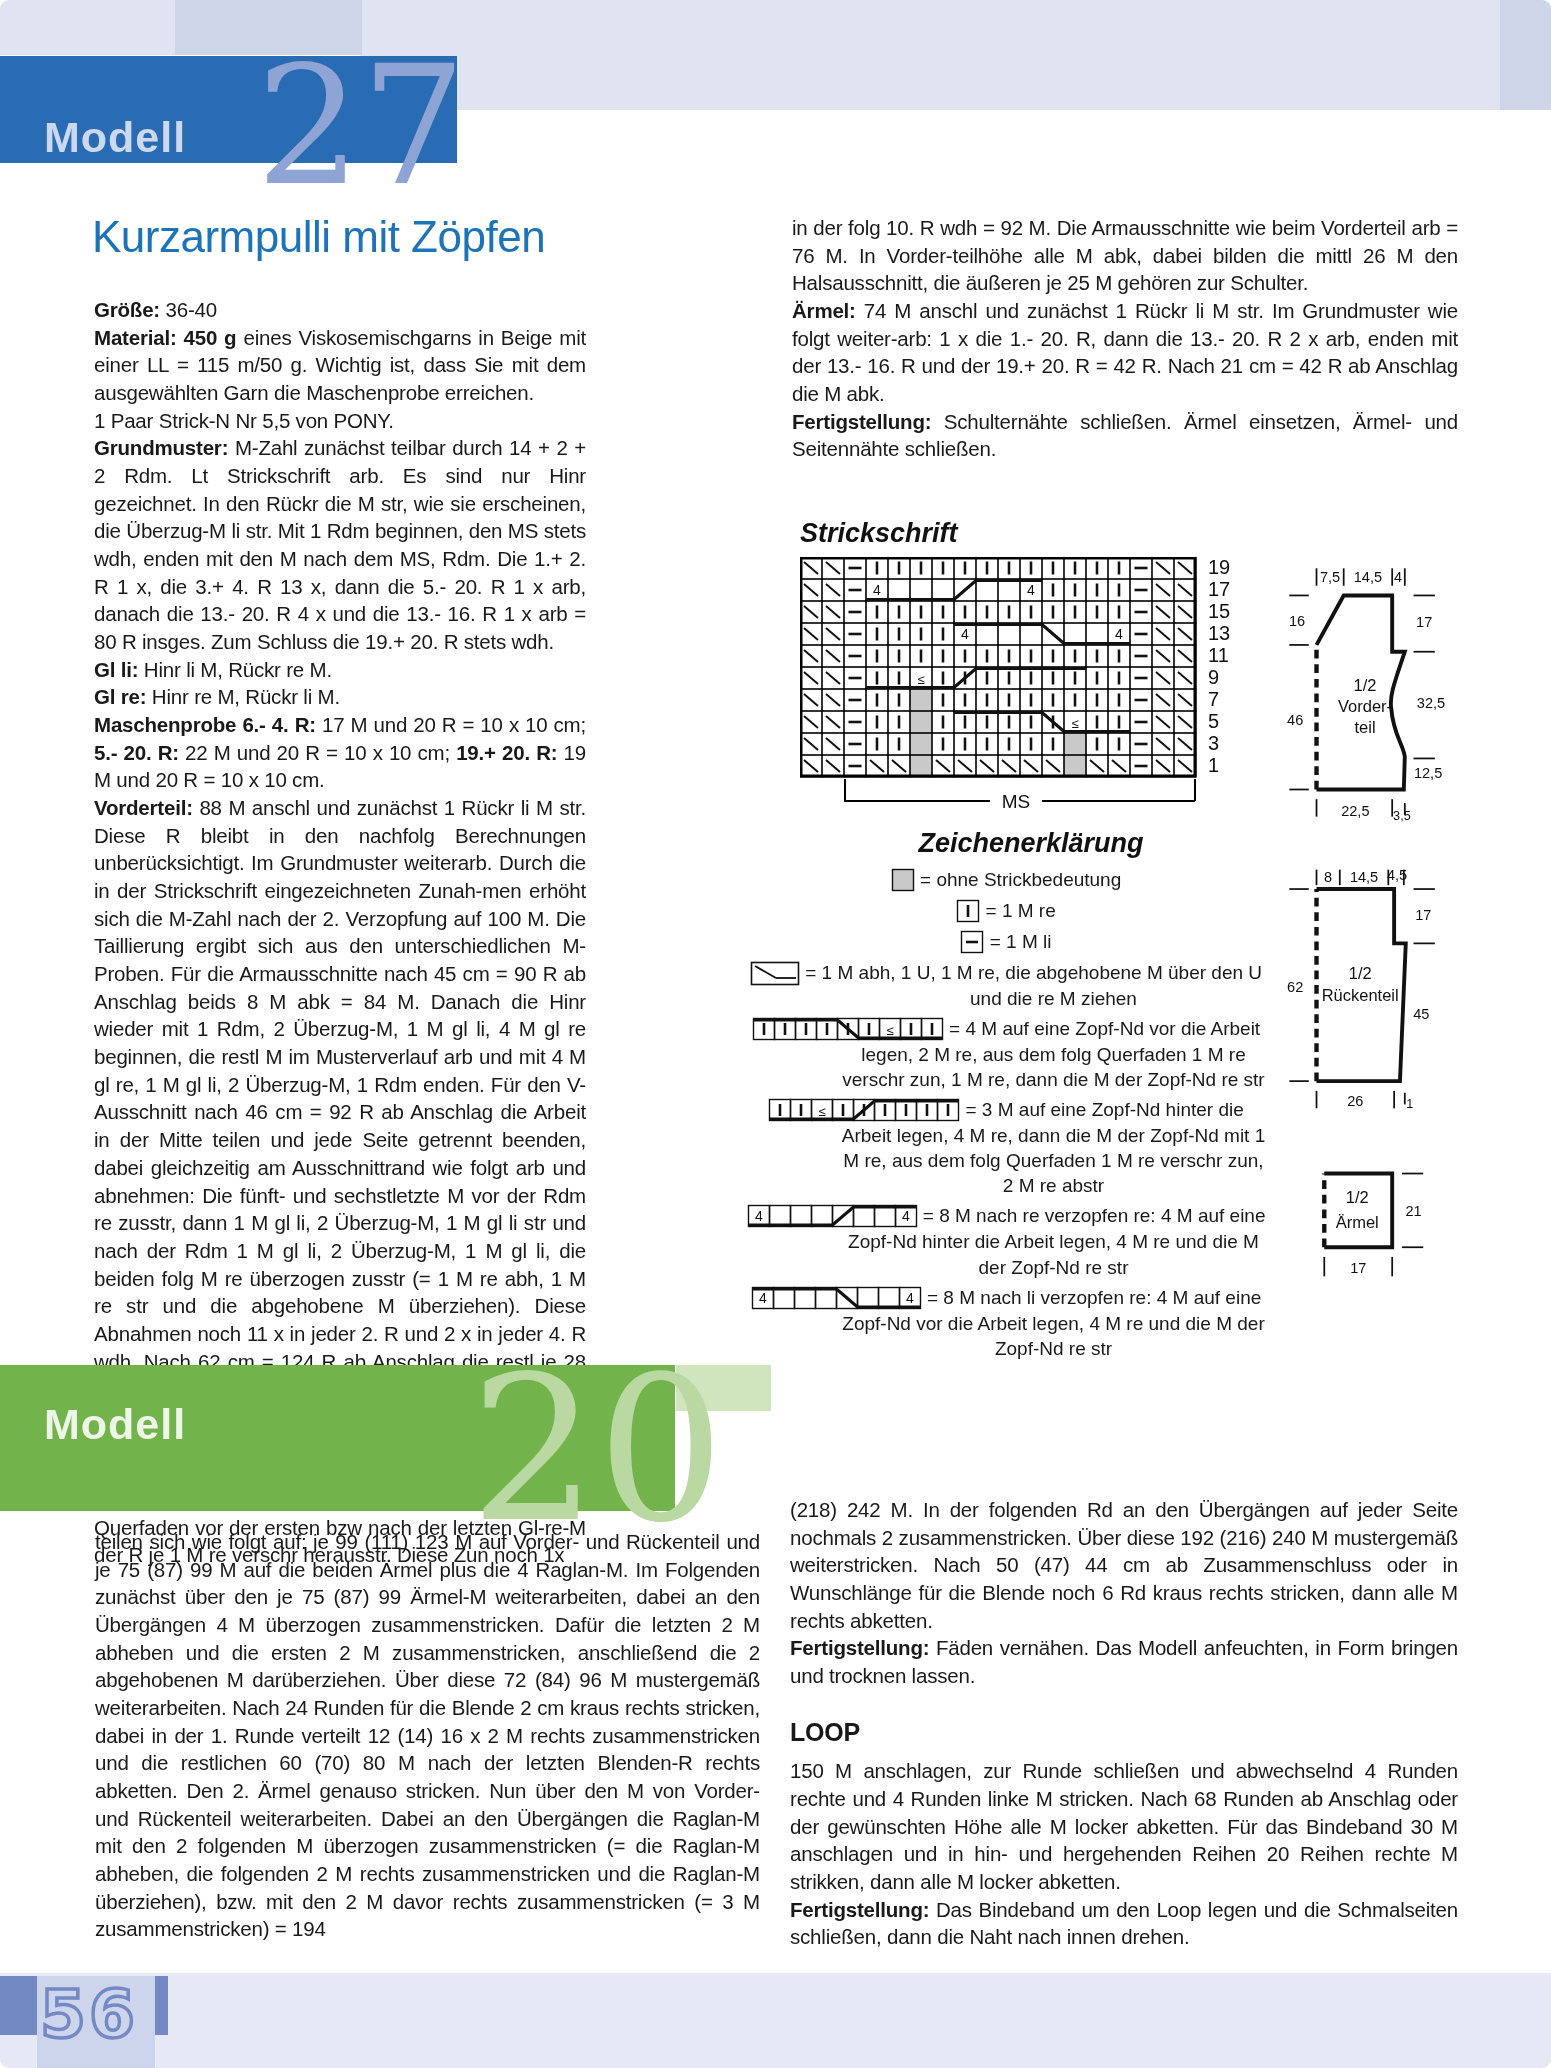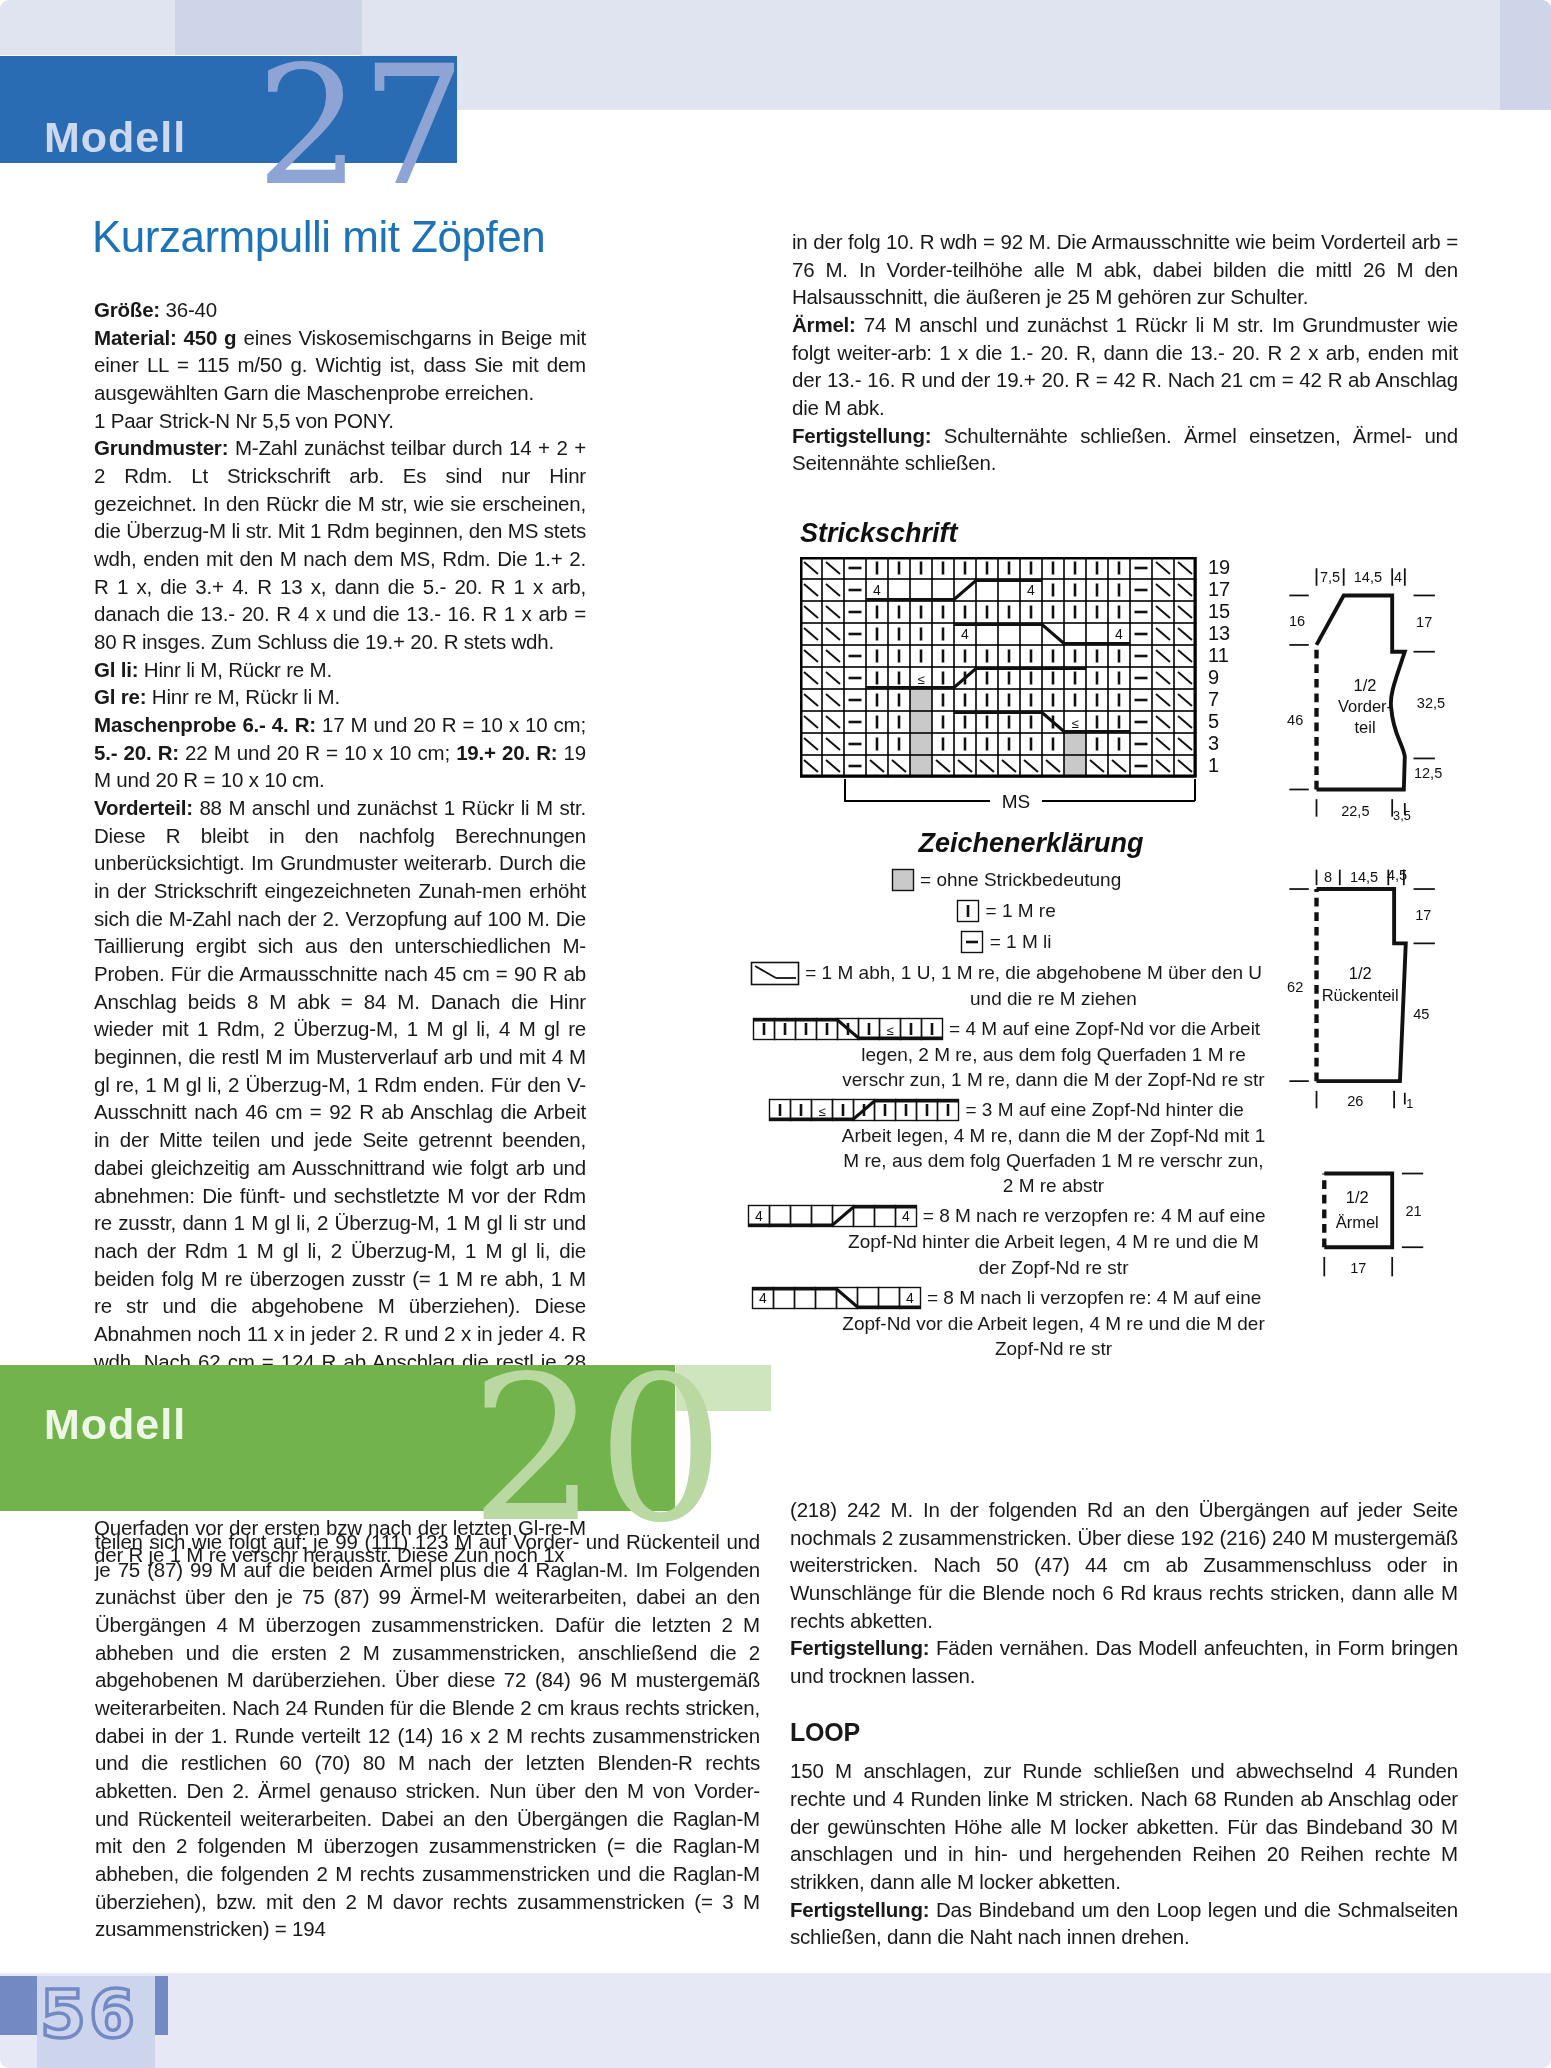--- a/index.html
+++ b/index.html
@@ -16,21 +16,21 @@
 
   .blue-bar { left:0; top:56px; width:457px; height:107px; background:#2a6cb4; }
   .kicker-1 { left:44px; top:113px; font-size:43px; font-weight:bold; color:#ccd8ee; letter-spacing:1px; }
   .num27 { left:256px; top:64px; font-family:"DejaVu Serif", serif; font-size:165px; line-height:0.76; color:#8da4d4; z-index:3;text-align:right; }
 
   .page-title { left:92px; top:212px; font-size:44px; font-weight:normal; color:#1d73b8; letter-spacing:-0.5px; }
 
   .textcol p { margin:0; font-size:20.5px; line-height:1.35; text-align:justify; color:#191919; letter-spacing:-0.2px; }
   .textcol p.subhead { font-size:25px; font-weight:bold; text-align:left; margin:26px 0 8px 0; }
   .col-a { left:94px;  top:296px;  width:492px; }
-  .col-b { left:792px; top:228px;  width:666px; }
+  .col-b { left:792px; top:214px;  width:666px; }
   .col-c { left:95px;  top:1528px; width:665px; }
   .col-d { left:790px; top:1496px; width:668px; }
 
   .chart-block { left:800px; top:518px; width:450px; }
   .block-h { font-size:27px; font-style:italic; font-weight:bold; color:#111; margin-bottom:8px; }
   .legend-block { left:792px; top:828px; width:478px;text-align:center; }
   .lg-item { padding-left:45px; text-indent:-95px; font-size:19px; line-height:1.32; margin:5px 0; }
   .lg-item svg { vertical-align:-7px; }
 
   svg text { font-family:"Liberation Sans", sans-serif; fill:#111; }

